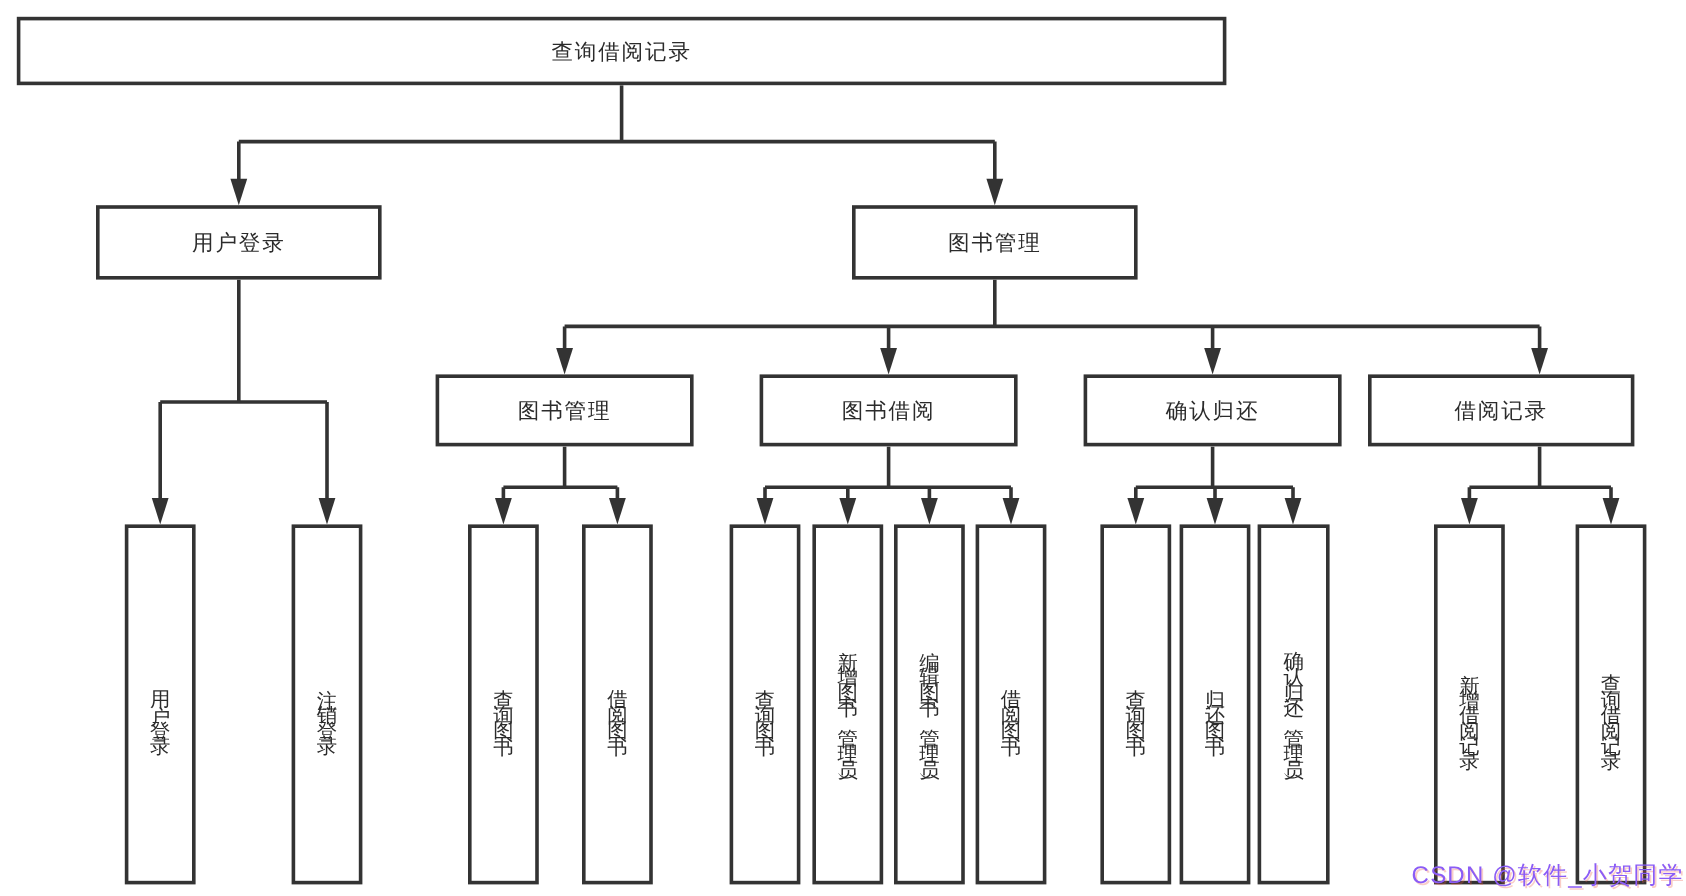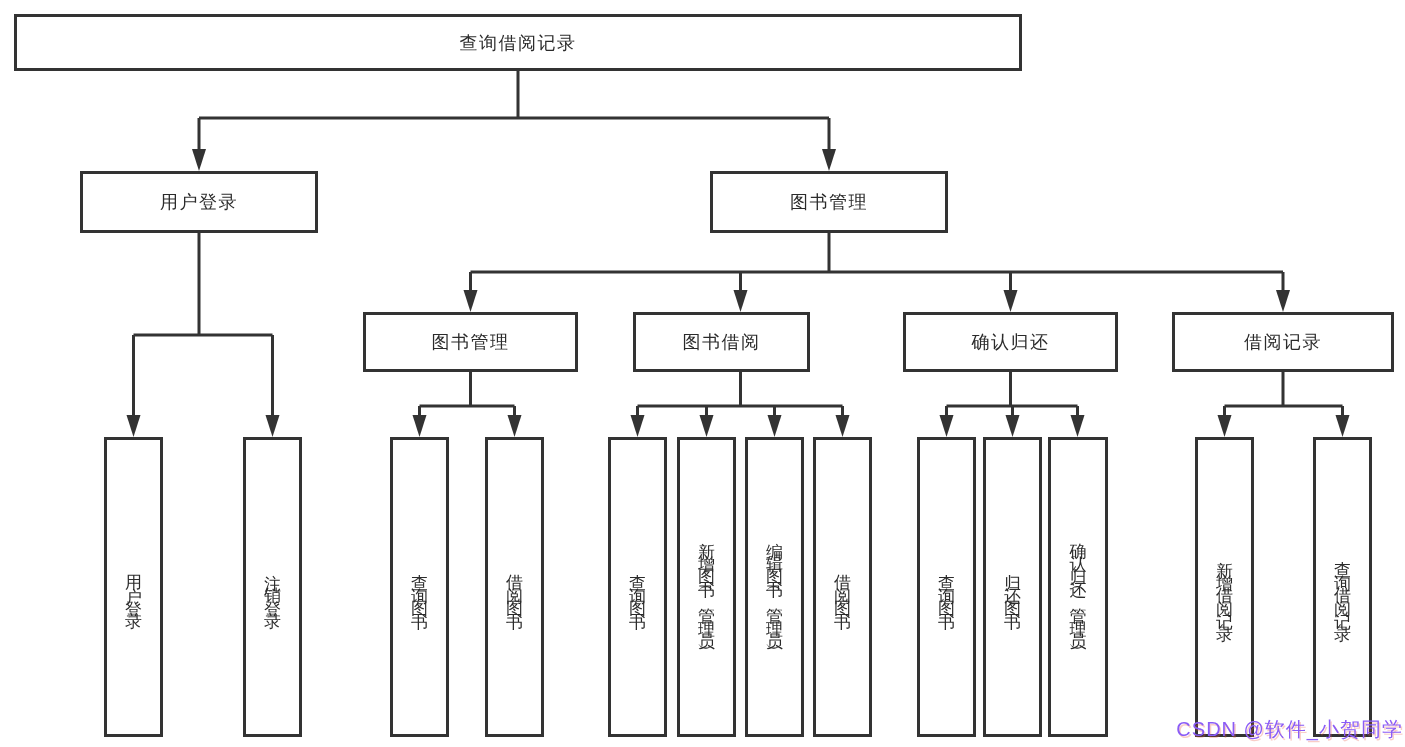--- a/index.html
+++ b/index.html
@@ -77,27 +77,27 @@
   <div class="box h" style="left:80px;top:171px;width:238px;height:62px;">
     <span>用户登录</span>
   </div>
   <div class="box h" style="left:710px;top:171px;width:238px;height:62px;">
     <span>图书管理</span>
   </div>
 
   <div class="box h" style="left:363px;top:312px;width:215px;height:60px;">
     <span>图书管理</span>
   </div>
-  <div class="box h" style="left:633px;top:312px;width:177px;height:60px;">
+  <div class="box h" style="left:633px;top:312px;width:215px;height:60px;">
     <span>图书借阅</span>
   </div>
   <div class="box h" style="left:903px;top:312px;width:215px;height:60px;">
     <span>确认归还</span>
   </div>
-  <div class="box h" style="left:1172px;top:312px;width:222px;height:60px;">
+  <div class="box h" style="left:1140px;top:312px;width:222px;height:60px;">
     <span>借阅记录</span>
   </div>
 
   <div class="box leaf" style="left:104px;top:437px;width:59px;height:300px;">
     <span>用户登录</span>
   </div>
   <div class="box leaf" style="left:243px;top:437px;width:59px;height:300px;">
     <span>注销登录</span>
   </div>
 

